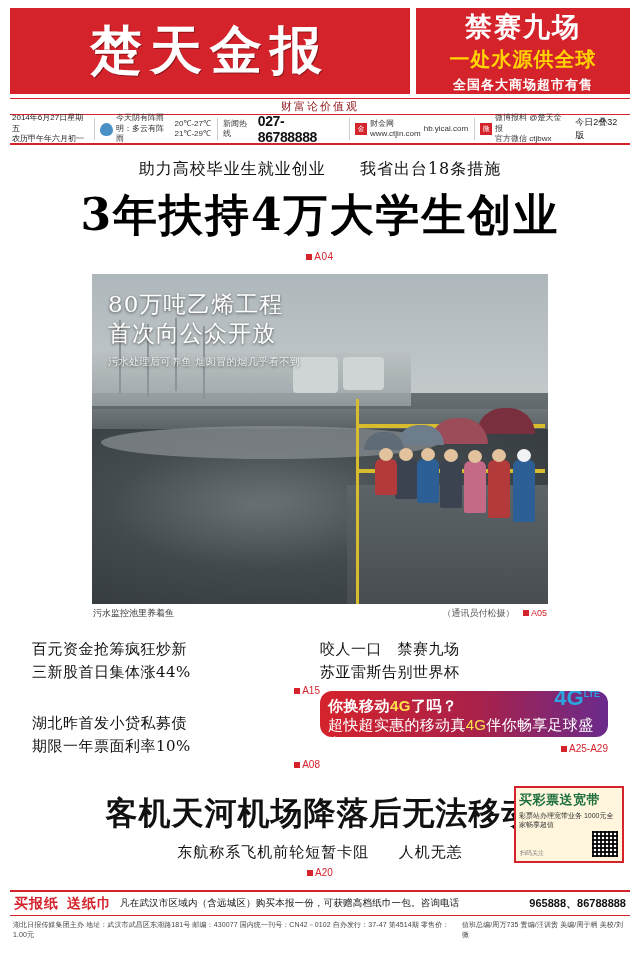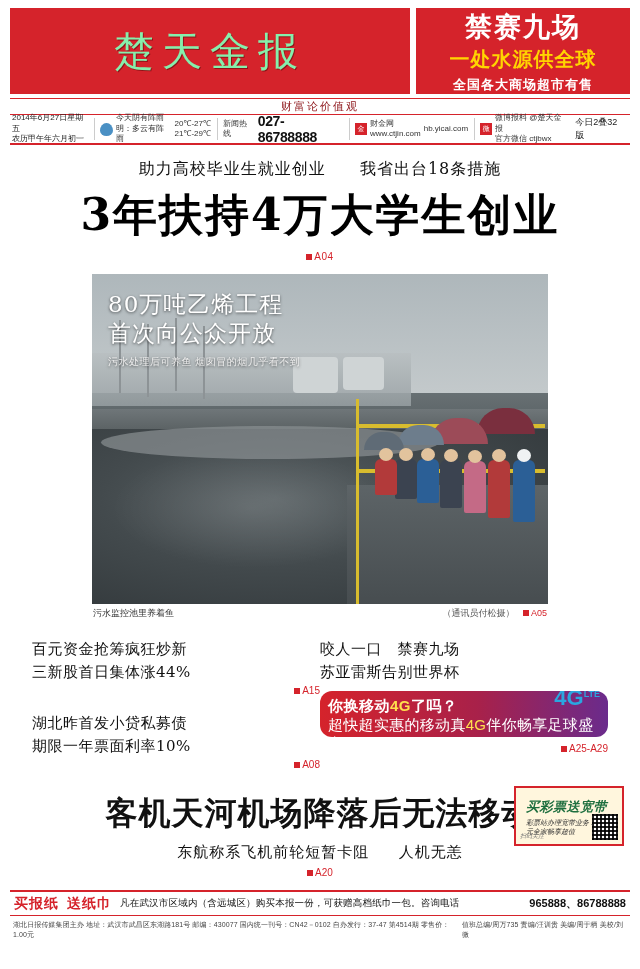--- a/index.html
+++ b/index.html
@@ -26,24 +26,24 @@
   }
   .logo-box {
     flex: 0 0 400px;
     background: #d5232b;
     display: flex;
     align-items: center;
     justify-content: center;
     position: relative;
   }
   .logo-text {
-    color: #86efac;
-    font-family: "DejaVu Serif", serif;
-    font-weight: normal;
-    font-size: 40px;
+    color: #ffffff;
+    font-family: "DejaVu Serif", serif;
+    font-weight: bold;
+    font-size: 52px;
     letter-spacing: 8px;
     text-shadow: 1px 1px 0 #8c1318;
   }
   .ad-box {
     flex: 1 1 auto;
     background: #d5232b;
     color: #fff;
     display: flex;
     flex-direction: column;
     justify-content: center;
@@ -366,26 +366,25 @@
     margin-top: 7px;
     letter-spacing: 1px;
   }
   .bh-sub .gap { display:inline-block; width: 18px; }
   .bh-ref { font-size: 10px; color: #d5232b; margin-top: 5px; }
   .bh-ref .sq { display:inline-block;width:6px;height:6px;background:#d5232b;margin-right:2px; }
 
   .lottery-ad {
     position: absolute;
     right: 6px; top: -6px;
-    width: 110px; height: 60px;
+    width: 110px; height: 77px;
     border: 2px solid #d5232b;
     background: #fff6dd;
-    padding: 10px;
+    padding: 3px;
     text-align: left;
-    font-style: italic;
   }
   .la-title {
     color: #d5232b; font-weight: bold; font-size: 13px;
     font-family: "DejaVu Serif", serif; letter-spacing: 0.5px;
   }
   .la-title span { color: #1f6f3f; }
   .la-sub { font-size: 7px; color: #333; margin-top: 2px; line-height: 1.35; }
   .la-qr {
     position: absolute; right: 4px; bottom: 4px;
     width: 26px; height: 26px;

